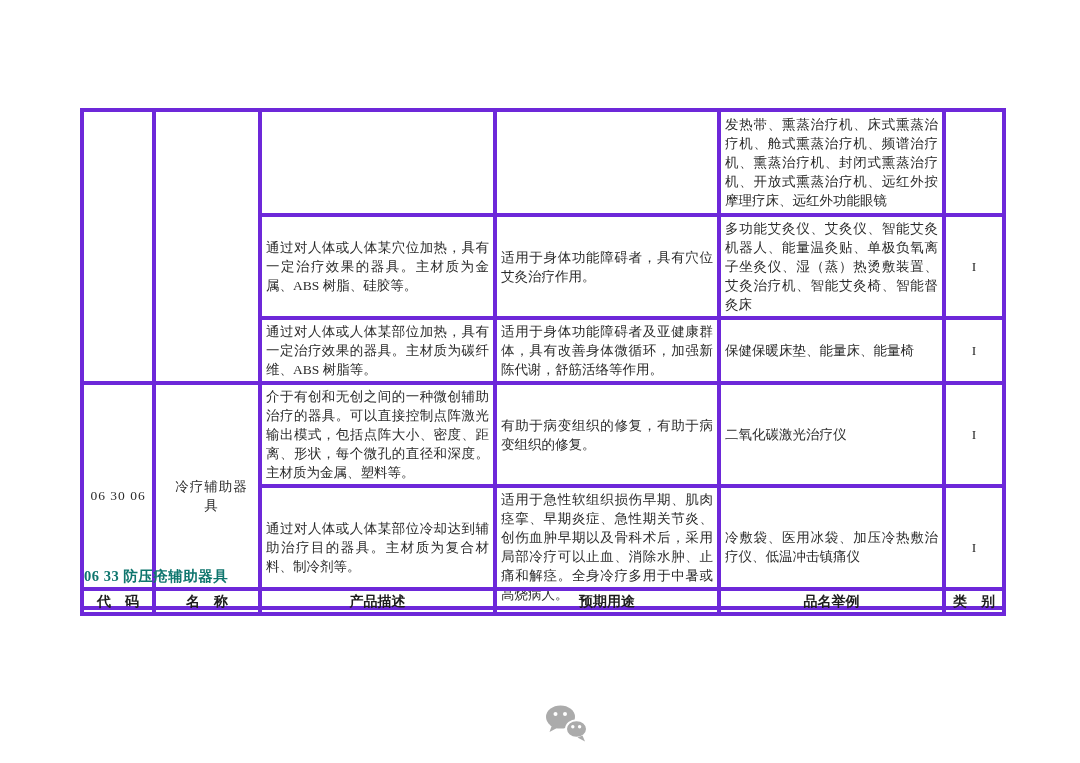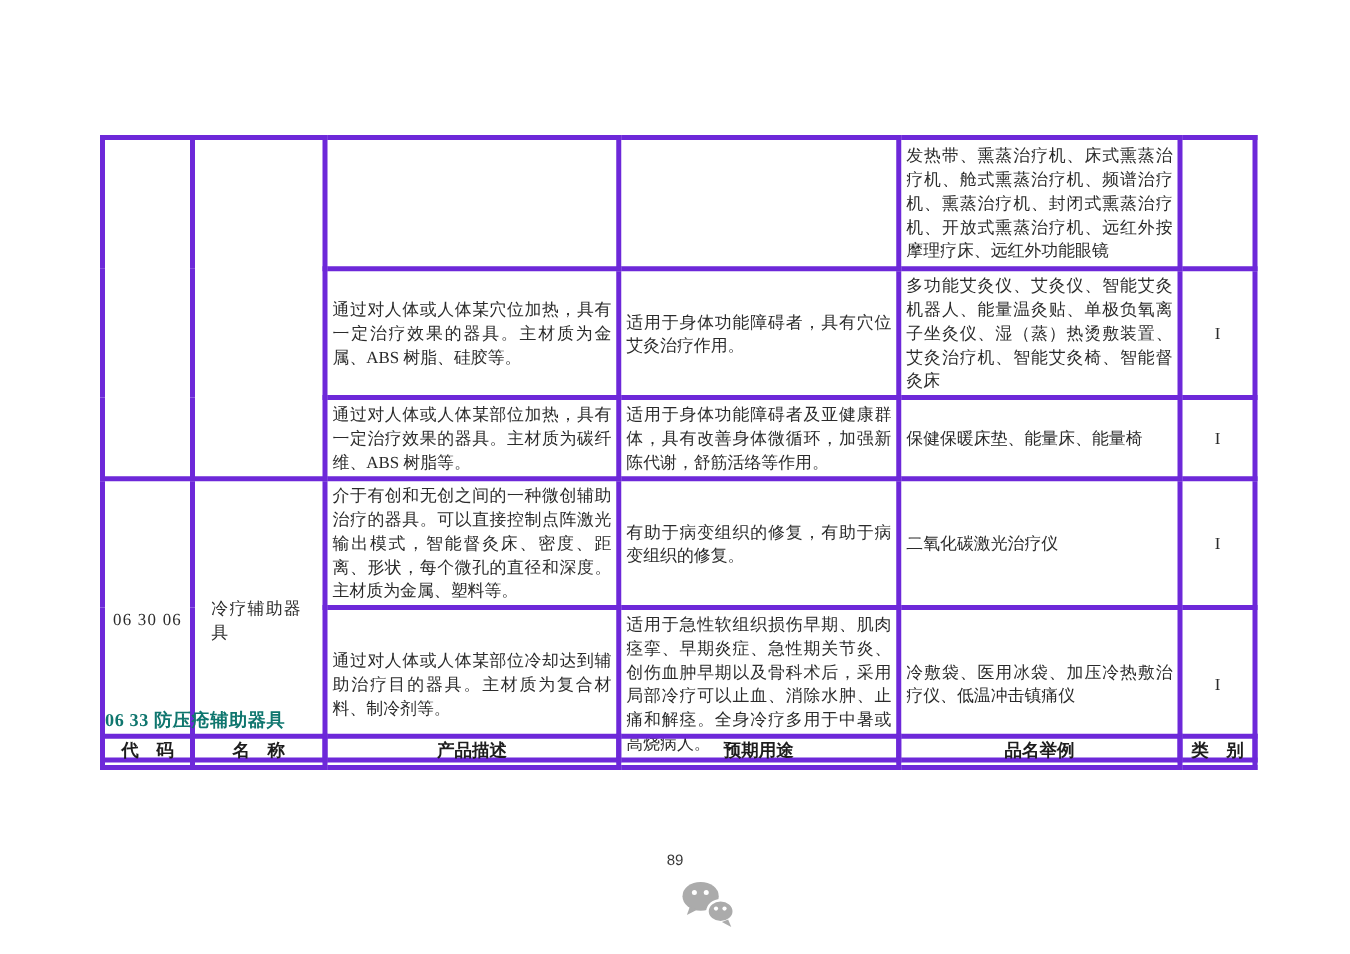--- a/index.html
+++ b/index.html
@@ -14,21 +14,21 @@
     padding:2px 4px;vertical-align:middle;overflow:hidden;
   }
   
   .main-table{position:absolute;left:80px;top:108px;width:922px;}
   .main-table tr.r1{height:105px}
   .main-table tr.r2{height:75px}
   .main-table tr.r3{height:62px}
   .main-table tr.r4{height:102px}
   .main-table tr.r5{height:98px}
   td.c-code{text-align:center;letter-spacing:1px;}
-  td.c-name{text-align:left;letter-spacing:1px;padding-left:13px;}
+  td.c-name{text-align:center;letter-spacing:1px;padding-left:13px;}
   td.c-desc,td.c-purp,td.c-exam{text-align:justify;}
   td.c-cat{text-align:center;}
   
   .section-title{
     position:absolute;left:84px;top:567px;
     font-size:14.5px;font-weight:bold;letter-spacing:.5px;color:#0f766e;
   }
   .table2{position:absolute;left:80px;top:587px;width:922px;}
   .table2 tr.hr{height:23px}
   .table2 tr.dr{height:29px}
@@ -78,21 +78,21 @@
     </tr>
     <tr class="r3">
       <td class="c-desc">通过对人体或人体某部位加热，具有一定治疗效果的器具。主材质为碳纤维、ABS 树脂等。</td>
       <td class="c-purp">适用于身体功能障碍者及亚健康群体，具有改善身体微循环，加强新陈代谢，舒筋活络等作用。</td>
       <td class="c-exam">保健保暖床垫、能量床、能量椅</td>
       <td class="c-cat">I</td>
     </tr>
     <tr class="r4">
       <td class="c-code" rowspan="2">06 30 06</td>
       <td class="c-name" rowspan="2">冷疗辅助器具</td>
-      <td class="c-desc">介于有创和无创之间的一种微创辅助治疗的器具。可以直接控制点阵激光输出模式，智能督灸床、密度、距离、形状，每个微孔的直径和深度。主材质为金属、塑料等。</td>
+      <td class="c-desc">介于有创和无创之间的一种微创辅助治疗的器具。可以直接控制点阵激光输出模式，包括点阵大小、密度、距离、形状，每个微孔的直径和深度。主材质为金属、塑料等。</td>
       <td class="c-purp">有助于病变组织的修复，有助于病变组织的修复。</td>
       <td class="c-exam">二氧化碳激光治疗仪</td>
       <td class="c-cat">I</td>
     </tr>
     <tr class="r5">
       <td class="c-desc">通过对人体或人体某部位冷却达到辅助治疗目的器具。主材质为复合材料、制冷剂等。</td>
       <td class="c-purp">适用于急性软组织损伤早期、肌肉痉挛、早期炎症、急性期关节炎、创伤血肿早期以及骨科术后，采用局部冷疗可以止血、消除水肿、止痛和解痉。全身冷疗多用于中暑或高烧病人。</td>
       <td class="c-exam">冷敷袋、医用冰袋、加压冷热敷治疗仪、低温冲击镇痛仪</td>
       <td class="c-cat">I</td>
     </tr>
@@ -115,21 +115,20 @@
       <th>代　码</th>
       <th>名　称</th>
       <th>产品描述</th>
       <th>预期用途</th>
       <th>品名举例</th>
       <th>类　别</th>
     </tr>
   </tbody>
     </table>
 
-  <div class="page-number">89</div>
 
   <div class="watermark">
     <svg class="wechat-icon" viewBox="0 0 45 40" xmlns="http://www.w3.org/2000/svg">
       <g fill="#ababab">
         <ellipse cx="16.5" cy="14" rx="14.5" ry="11.5"></ellipse>
         <path d="M8 22 L5.5 29 L14 24.5 Z"></path>
       </g>
       <g fill="#ffffff">
         <circle cx="11.5" cy="11" r="2"></circle>
         <circle cx="21" cy="11" r="2"></circle>

